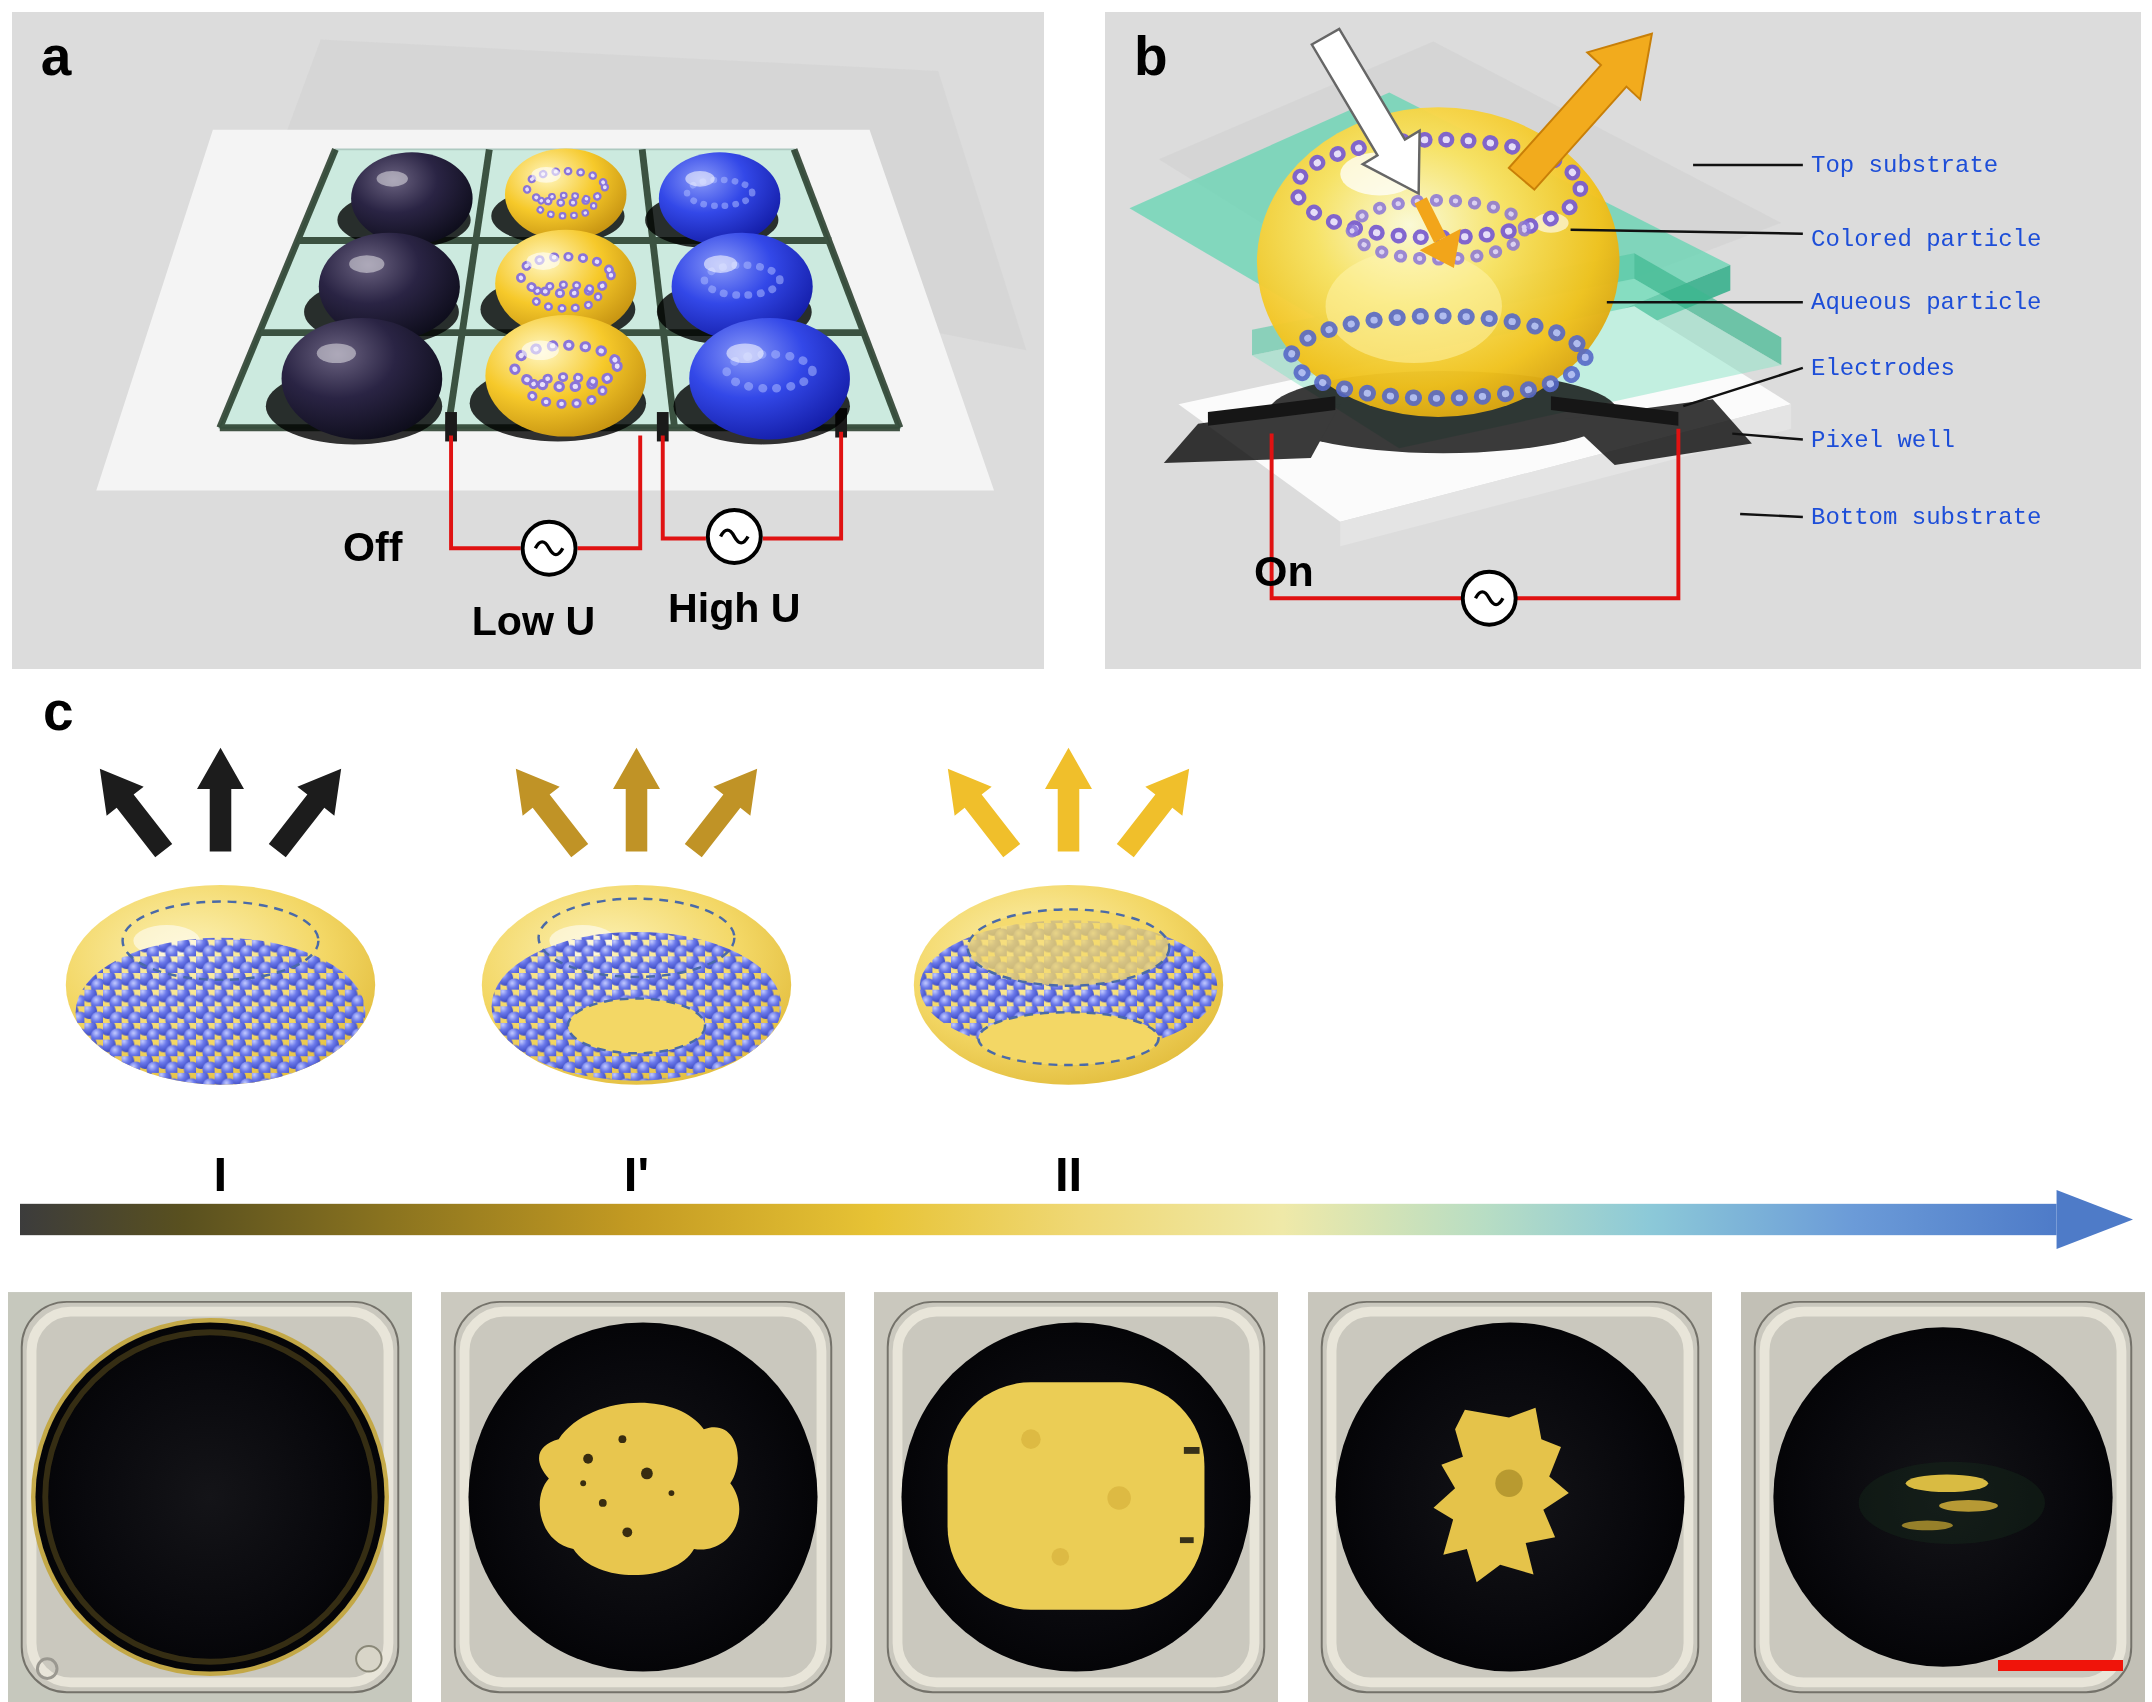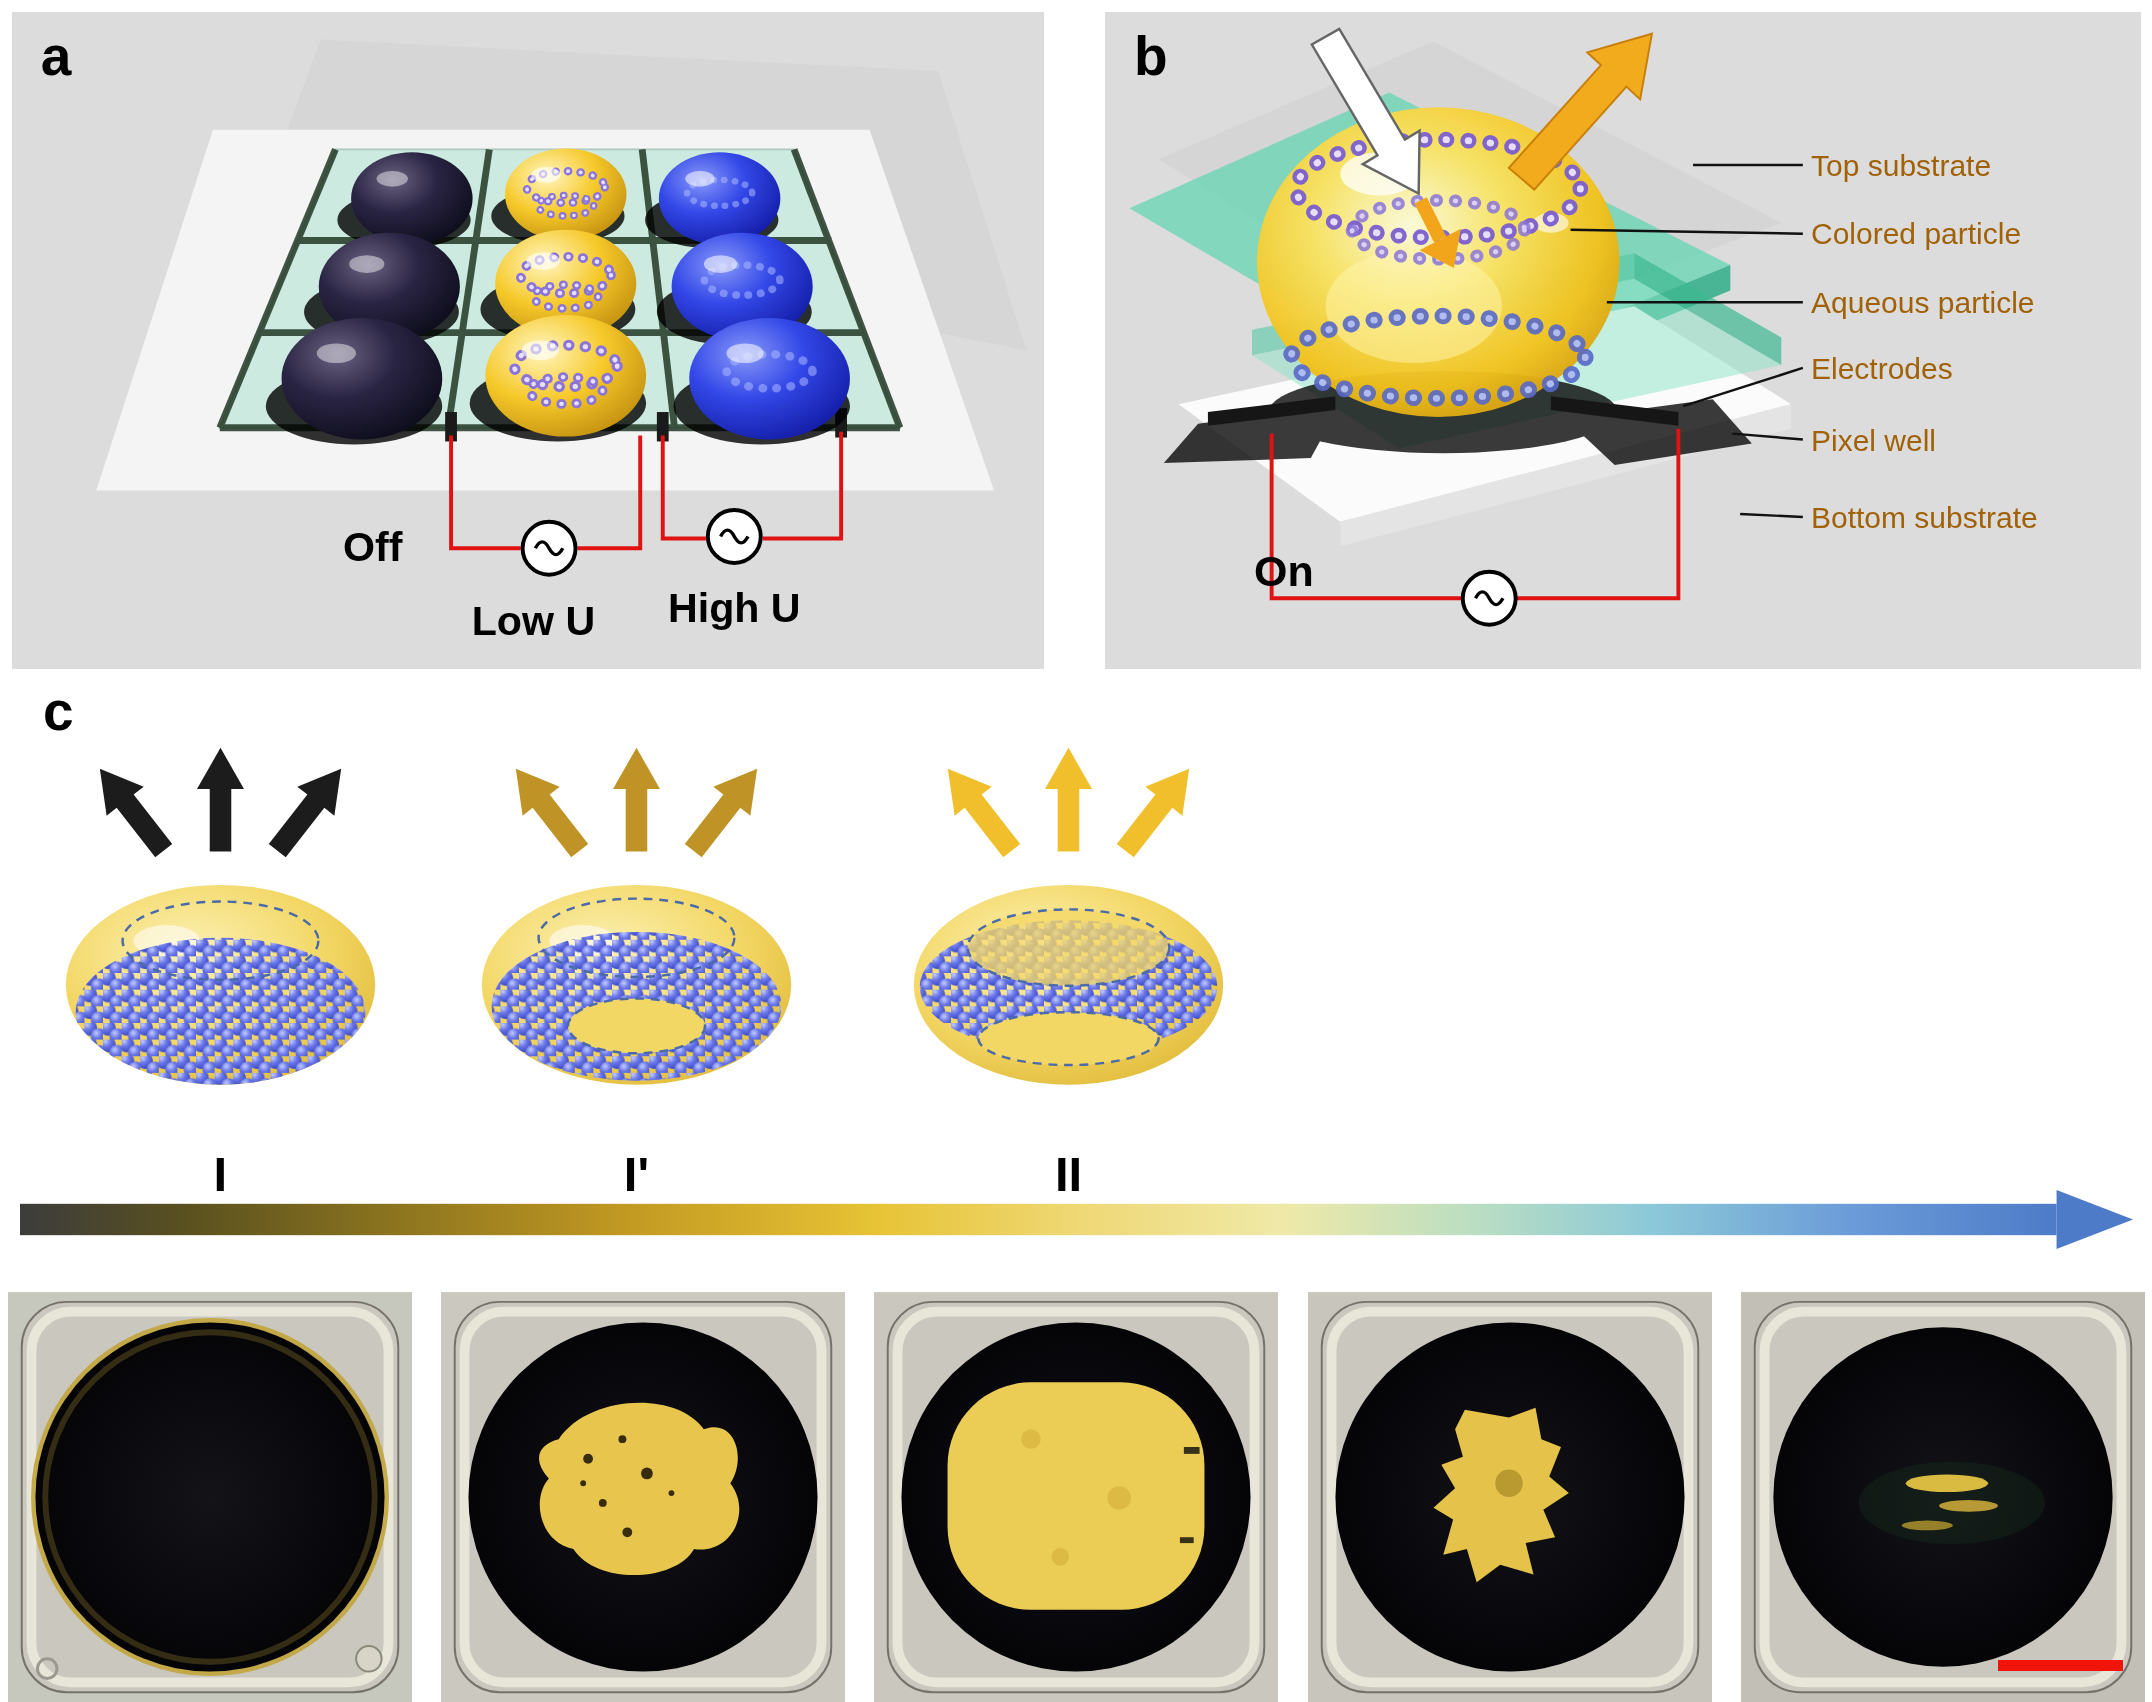--- a/index.html
+++ b/index.html
@@ -1,20 +1,20 @@
 <!DOCTYPE html>
 <html><head>
 <meta charset="utf-8">
 <style>
   html,body{margin:0;padding:0;background:#fff;}
   .fig{position:relative;width:2152px;height:1703px;background:#fff;overflow:hidden;
        font-family:"Liberation Sans",sans-serif;color:#000;}
   .panel{position:absolute;background:#dcdcdc;}
   .plabel{position:absolute;font-size:55px;font-weight:bold;line-height:1;}
-  .anno{position:absolute;left:706px;width:323px;font-size:30px;line-height:35px;color:#a16207;white-space:nowrap;}
+  .anno{position:absolute;left:706px;width:323px;font-size:24px;line-height:35px;color:#1d4ed8;white-space:nowrap;font-family:Liberation Mono, monospace;}
   .on-label{position:absolute;left:149px;top:535px;font-size:43px;font-weight:bold;color:#000000;}
   .state{position:absolute;top:740px;width:421px;height:461px;}
   .numeral{position:absolute;top:406px;left:0;width:100%;text-align:center;
            font-size:49px;font-weight:bold;color:#000;}
   .photo{position:absolute;top:1292px;width:404px;height:411px;}
   .scalebar{position:absolute;left:1998px;top:1660px;width:125px;height:10.8px;background:#f0140a;}
   .gradarrow{position:absolute;left:19.6px;top:1188px;width:2113px;height:63px;}
   svg{display:block;}
 </style>
 </head>
@@ -244,21 +244,21 @@
         <line x1="600" y1="156" x2="712" y2="156"></line>
         <line x1="475" y1="222" x2="712" y2="226"></line>
         <line x1="512" y1="296" x2="712" y2="296"></line>
         <line x1="590" y1="402" x2="712" y2="363"></line>
         <line x1="640" y1="430" x2="712" y2="436"></line>
         <line x1="648" y1="512" x2="712" y2="515"></line>
       </g>
     </svg>
     <div class="plabel" style="left:29px;top:17.6px;">b</div>
     <div class="anno" style="top:136px;">Top substrate</div>
-    <div class="anno" style="top:204px;">Colored particle</div>
+    <div class="anno" style="top:210px;">Colored particle</div>
     <div class="anno" style="top:273px;">Aqueous particle</div>
     <div class="anno" style="top:339px;">Electrodes</div>
     <div class="anno" style="top:411px;">Pixel well</div>
     <div class="anno" style="top:488px;">Bottom substrate</div>
     <div class="on-label">On</div>
   </div>
 
   <div class="plabel" style="left:43px;top:684px;">c</div>
 
   <div class="state" style="left:9.8px;">

